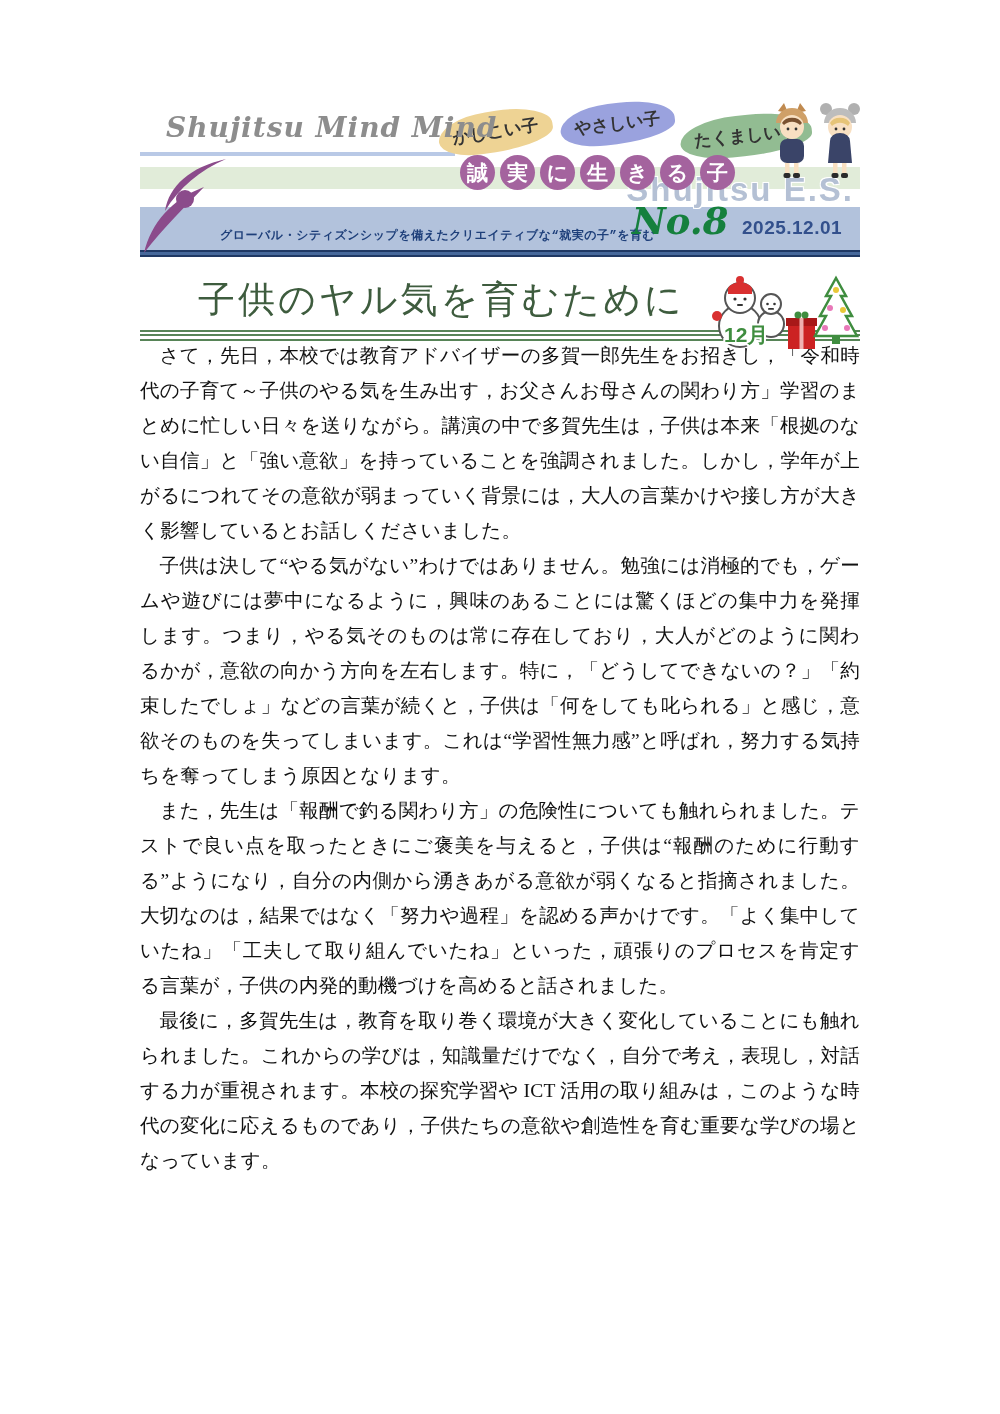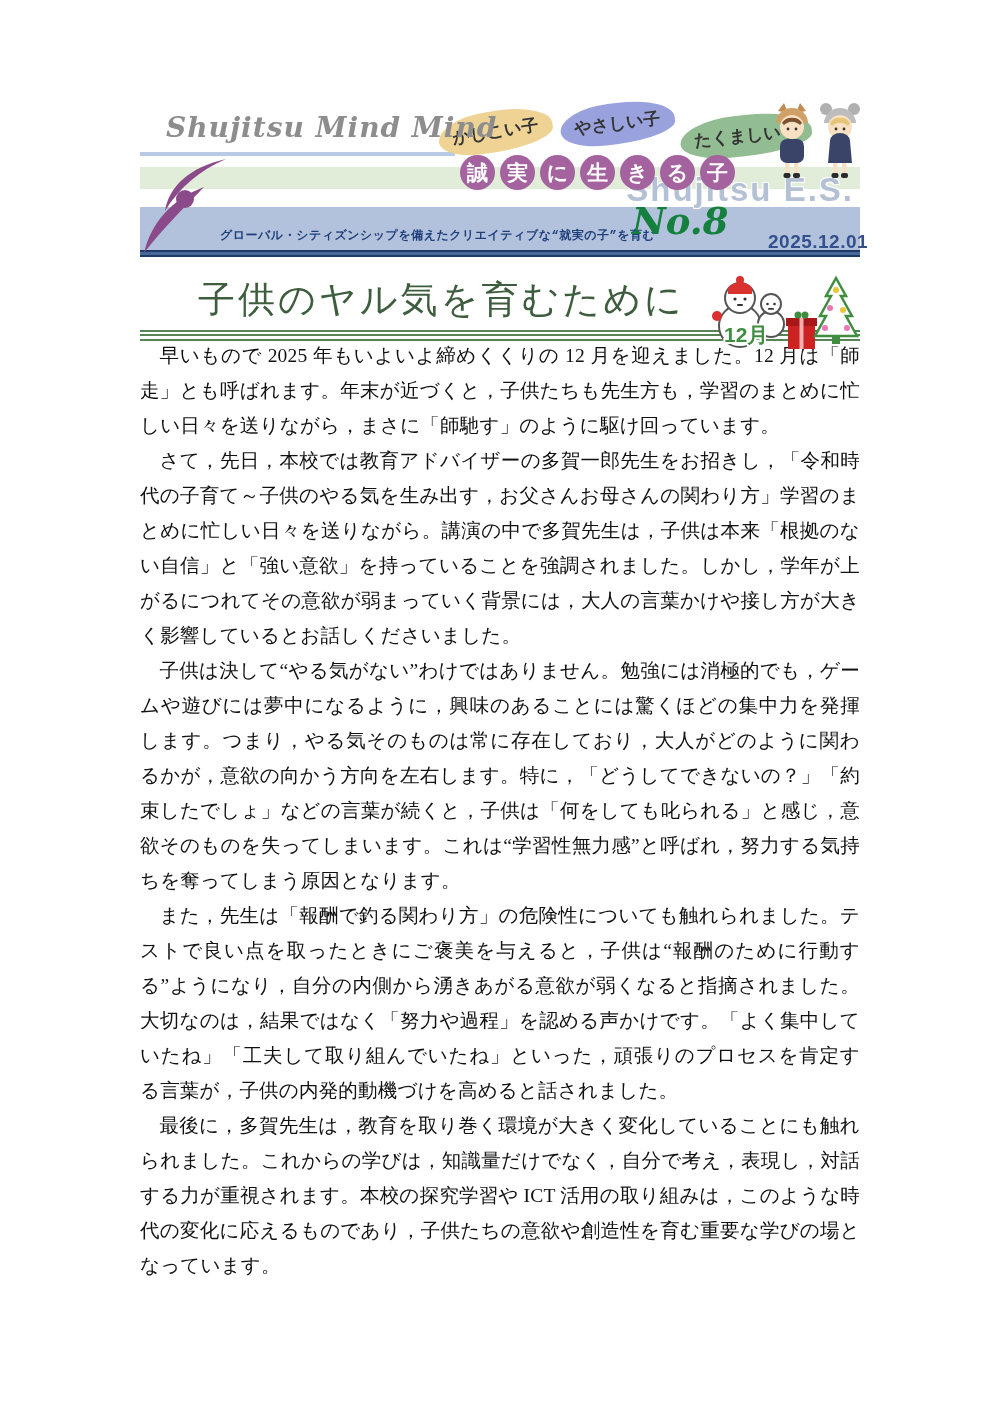--- a/index.html
+++ b/index.html
@@ -40,23 +40,23 @@
     position:absolute; left:80px; top:122px; z-index:3;
     font-family:Liberation Mono, monospace;
     font-size:12px; font-weight:bold; color:#1e3f7a; letter-spacing:0.5px;
   }
   .issue-no {
     position:absolute; left:492px; top:94px; z-index:3;
     font-family:"DejaVu Serif","Liberation Serif",serif;
     font-style:italic; font-weight:bold; font-size:37px; color:#15803d;
   }
   .issue-date {
-    position:absolute; left:602px; top:126px; z-index:3;
-    font-family:"Liberation Sans","DejaVu Sans",sans-serif;
-    font-size:19px; font-weight:bold; color:#33508c; letter-spacing:0.5px;margin-left:26px;
+    position:absolute; left:602px; top:112px; z-index:3;
+    font-family:"Liberation Sans","DejaVu Sans",sans-serif;
+    font-size:19px; font-weight:bold; color:#33508c; letter-spacing:0.5px;
   }
 
   .cloud {
     position:absolute; z-index:2; padding:9px 14px;
     font-family:"Liberation Sans","DejaVu Sans",sans-serif;
     font-size:17px; font-weight:bold; color:#333;
     border-radius:48% 52% 58% 42% / 62% 55% 45% 48%;
     white-space:nowrap;
   }
   .cloud-1 { left:298px; top:6px;  background:#eed394; transform:rotate(-9deg); }
@@ -209,19 +209,18 @@
       <circle cx="128" cy="24" r="3" fill="#e8c838"></circle>
       <circle cx="122" cy="42" r="3" fill="#e878b8"></circle>
       <circle cx="135" cy="44" r="3" fill="#e8c838"></circle>
       <circle cx="117" cy="62" r="3" fill="#e878b8"></circle>
       <circle cx="139" cy="62" r="3" fill="#e878b8"></circle>
     </svg>
   </div>
 </div>
 
 <div class="article-body">
-  <p>早いもので 2025 年もいよいよ締めくくりの 12 月を迎えました。12 月は「師走」とも呼ばれます。年末が近づくと，子供たちも先生方も，学習のまとめに忙しい日々を送りながら，まさに「師馳す」のように駆け回っています。</p>
   <p>さて，先日，本校では教育アドバイザーの多賀一郎先生をお招きし，「令和時代の子育て～子供のやる気を生み出す，お父さんお母さんの関わり方」学習のまとめに忙しい日々を送りながら。講演の中で多賀先生は，子供は本来「根拠のない自信」と「強い意欲」を持っていることを強調されました。しかし，学年が上がるにつれてその意欲が弱まっていく背景には，大人の言葉かけや接し方が大きく影響しているとお話しくださいました。</p>
   <p>子供は決して“やる気がない”わけではありません。勉強には消極的でも，ゲームや遊びには夢中になるように，興味のあることには驚くほどの集中力を発揮します。つまり，やる気そのものは常に存在しており，大人がどのように関わるかが，意欲の向かう方向を左右します。特に，「どうしてできないの？」「約束したでしょ」などの言葉が続くと，子供は「何をしても叱られる」と感じ，意欲そのものを失ってしまいます。これは“学習性無力感”と呼ばれ，努力する気持ちを奪ってしまう原因となります。</p>
   <p>また，先生は「報酬で釣る関わり方」の危険性についても触れられました。テストで良い点を取ったときにご褒美を与えると，子供は“報酬のために行動する”ようになり，自分の内側から湧きあがる意欲が弱くなると指摘されました。大切なのは，結果ではなく「努力や過程」を認める声かけです。「よく集中していたね」「工夫して取り組んでいたね」といった，頑張りのプロセスを肯定する言葉が，子供の内発的動機づけを高めると話されました。</p>
   <p>最後に，多賀先生は，教育を取り巻く環境が大きく変化していることにも触れられました。これからの学びは，知識量だけでなく，自分で考え，表現し，対話する力が重視されます。本校の探究学習や ICT 活用の取り組みは，このような時代の変化に応えるものであり，子供たちの意欲や創造性を育む重要な学びの場となっています。</p>
 
 </div>
 
 </body></html>

